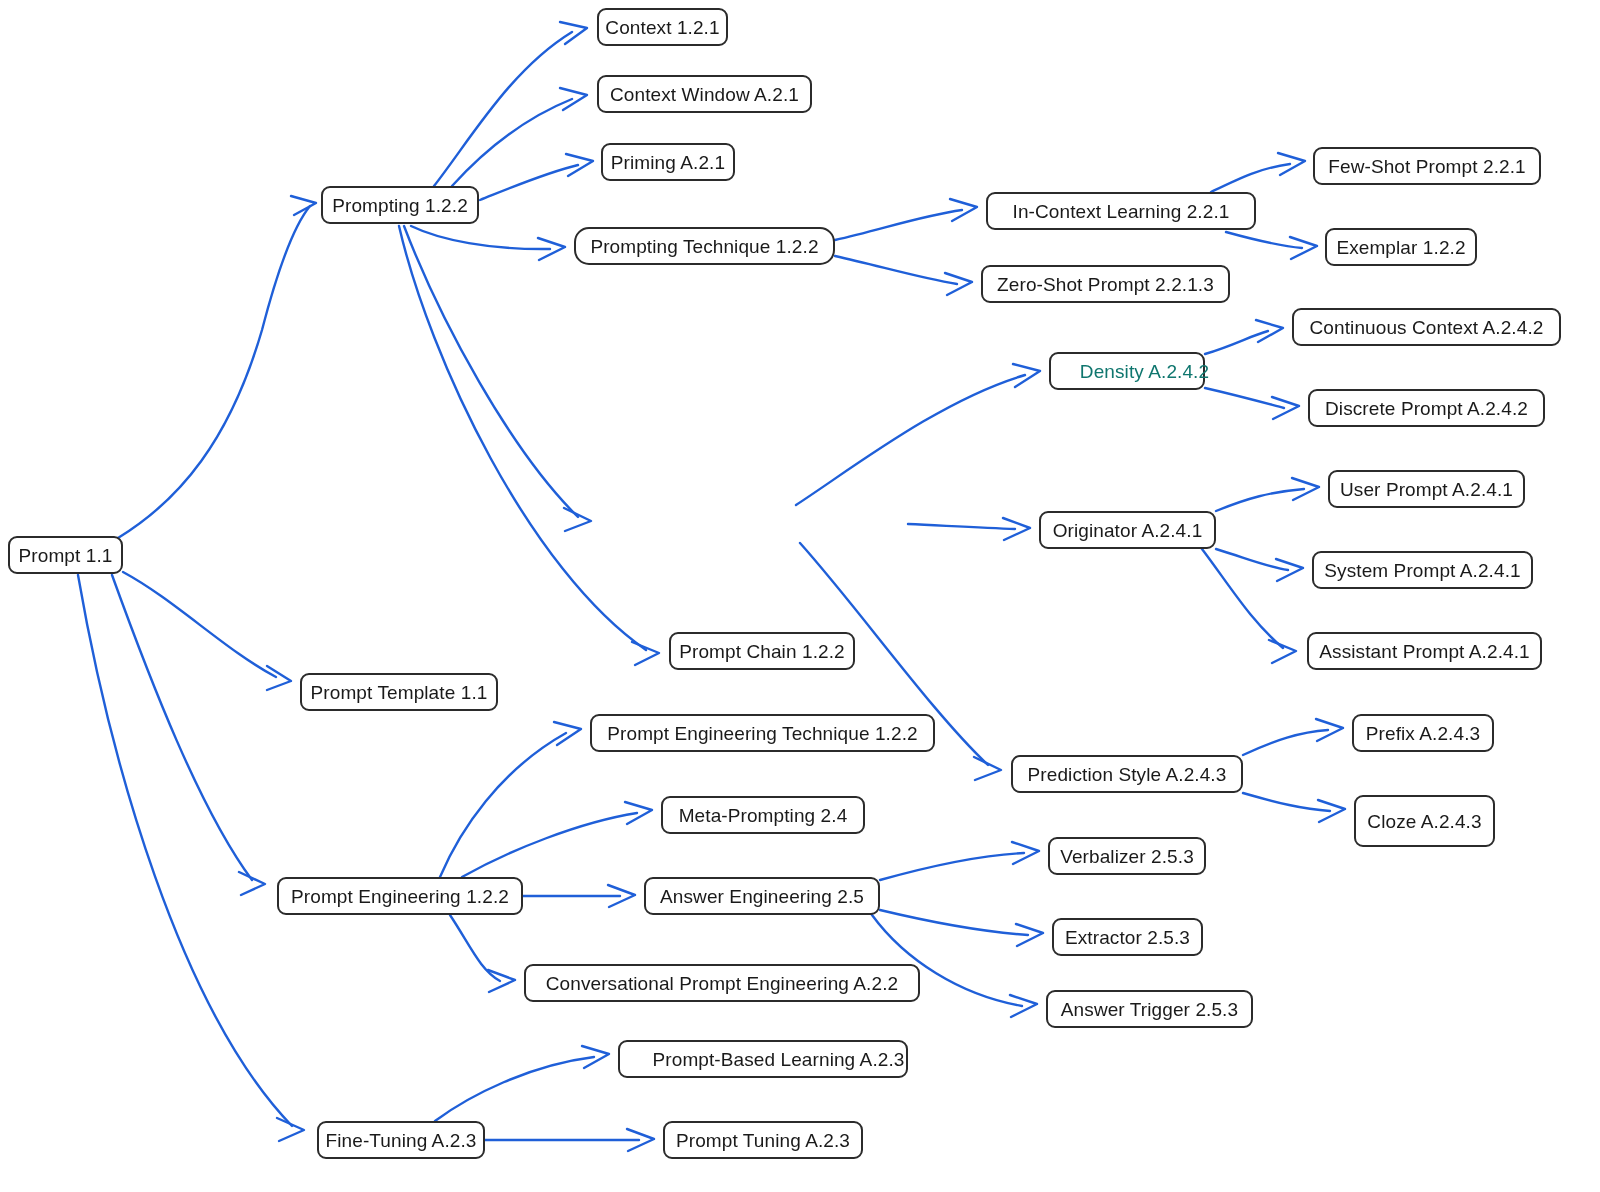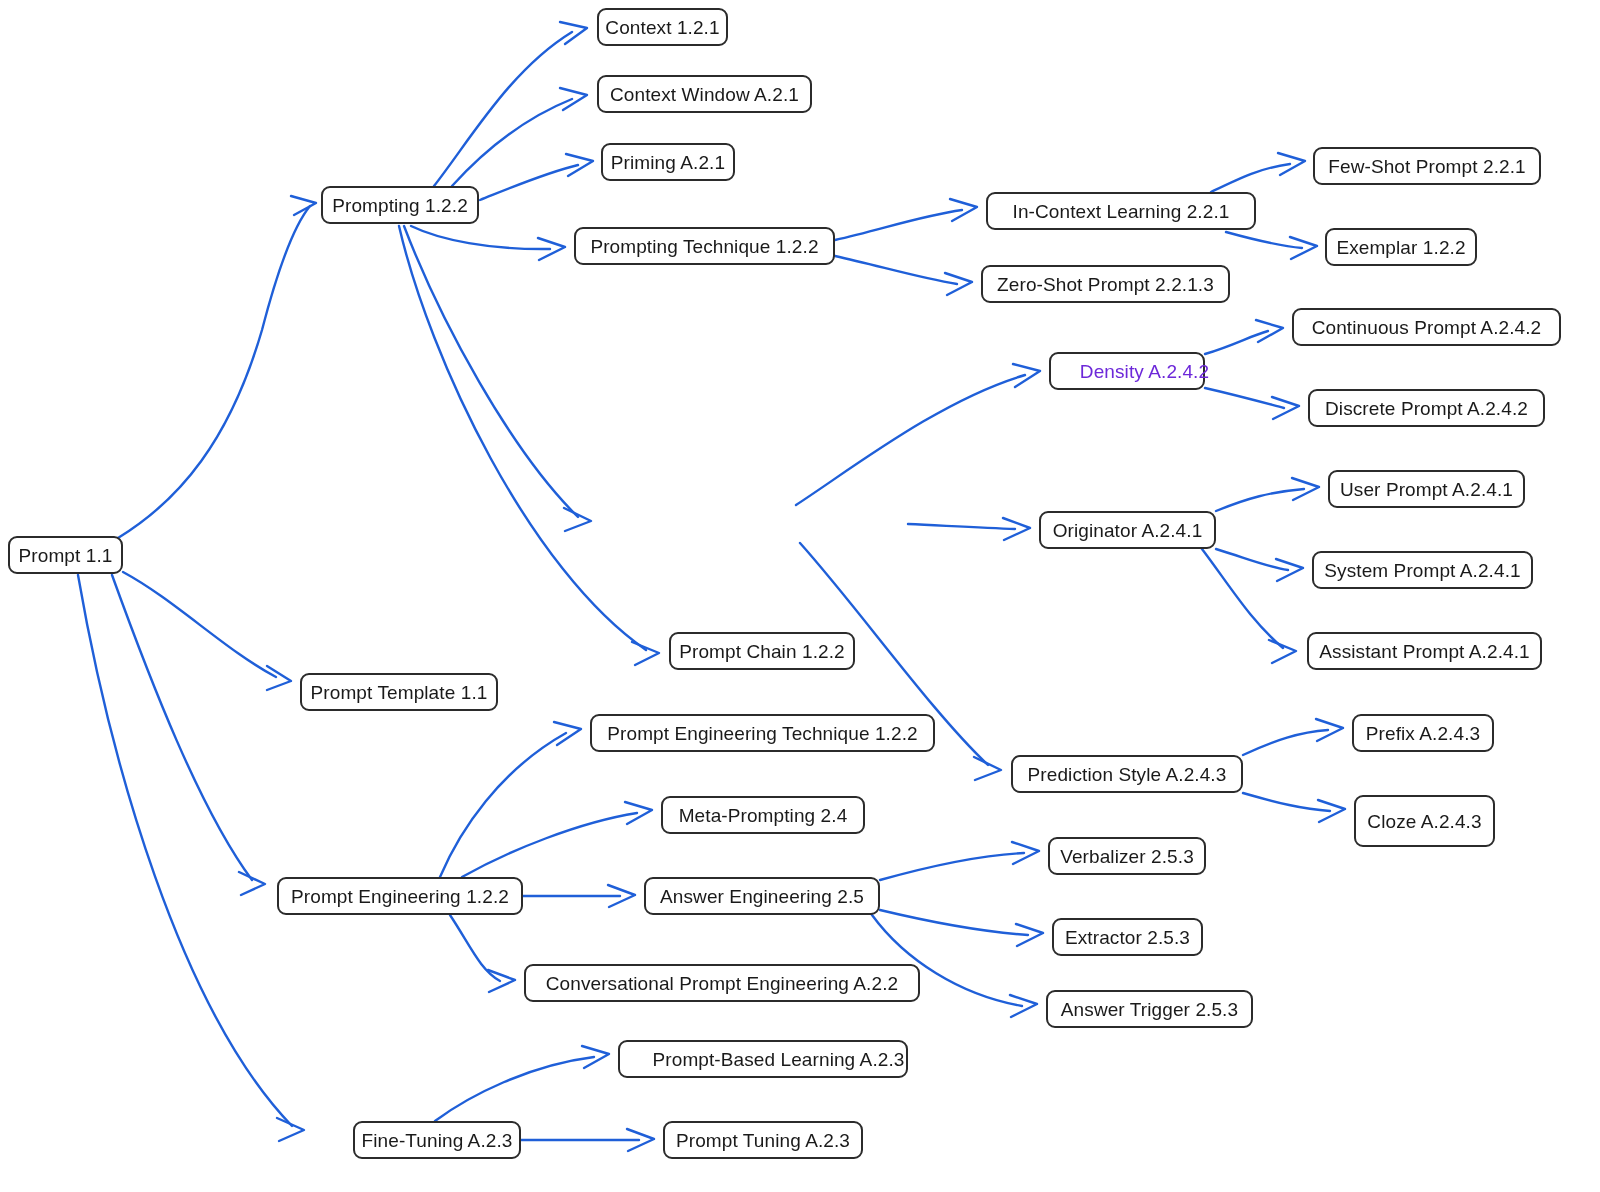--- a/index.html
+++ b/index.html
@@ -213,40 +213,40 @@
       </div>
       <div class="node" style="left: 597px; top: 8px; width: 131px; height: 38px; border-color: rgb(43, 43, 43); background: rgb(255, 255, 255); color: rgb(26, 26, 26);">
         <span class="node-label">Context 1.2.1</span>
       </div>
       <div class="node" style="left: 597px; top: 75px; width: 215px; height: 38px; border-color: rgb(43, 43, 43); background: rgb(255, 255, 255); color: rgb(26, 26, 26);">
         <span class="node-label">Context Window A.2.1</span>
       </div>
       <div class="node" style="left: 601px; top: 143px; width: 134px; height: 38px; border-color: rgb(43, 43, 43); background: rgb(255, 255, 255); color: rgb(26, 26, 26);">
         <span class="node-label">Priming A.2.1</span>
       </div>
-      <div class="node" style="left: 574px; top: 227px; width: 261px; height: 38px; border-color: rgb(43, 43, 43); background: rgb(255, 255, 255); color: rgb(26, 26, 26);">
+      <div class="node" style="left: 574px; top: 227px; width: 261px; height: 38px; border-color: rgb(43, 43, 43); background: rgb(255, 255, 255); color: rgb(26, 26, 26); border-radius: 15px;">
         <span class="node-label">Prompting Technique 1.2.2</span>
       </div>
       <div class="node" style="left: 986px; top: 192px; width: 270px; height: 38px; border-color: rgb(43, 43, 43); background: rgb(255, 255, 255); color: rgb(26, 26, 26);">
         <span class="node-label">In-Context Learning 2.2.1</span>
       </div>
       <div class="node" style="left: 1313px; top: 147px; width: 228px; height: 38px; border-color: rgb(43, 43, 43); background: rgb(255, 255, 255); color: rgb(26, 26, 26);">
         <span class="node-label">Few-Shot Prompt 2.2.1</span>
       </div>
       <div class="node" style="left: 1325px; top: 228px; width: 152px; height: 38px; border-color: rgb(43, 43, 43); background: rgb(255, 255, 255); color: rgb(26, 26, 26);">
         <span class="node-label">Exemplar 1.2.2</span>
       </div>
       <div class="node" style="left: 981px; top: 265px; width: 249px; height: 38px; border-color: rgb(43, 43, 43); background: rgb(255, 255, 255); color: rgb(26, 26, 26);">
         <span class="node-label">Zero-Shot Prompt 2.2.1.3</span>
       </div>
-      <div class="node" style="left: 1049px; top: 352px; width: 156px; height: 38px; border-color: rgb(43, 43, 43); background: rgb(255, 255, 255); color: #6d28d9; padding-left: 48px;">
+      <div class="node" style="left: 1049px; top: 352px; width: 156px; height: 38px; border-color: rgb(43, 43, 43); background: rgb(255, 255, 255); color: #0f766e; padding-left: 48px;">
         <span class="node-label">Density A.2.4.2</span>
       </div>
       <div class="node" style="left: 1292px; top: 308px; width: 269px; height: 38px; border-color: rgb(43, 43, 43); background: rgb(255, 255, 255); color: rgb(26, 26, 26);">
-        <span class="node-label">Continuous Prompt A.2.4.2</span>
+        <span class="node-label">Continuous Context A.2.4.2</span>
       </div>
       <div class="node" style="left: 1308px; top: 389px; width: 237px; height: 38px; border-color: rgb(43, 43, 43); background: rgb(255, 255, 255); color: rgb(26, 26, 26);">
         <span class="node-label">Discrete Prompt A.2.4.2</span>
       </div>
       <div class="node" style="left: 1039px; top: 511px; width: 177px; height: 38px; border-color: rgb(43, 43, 43); background: rgb(255, 255, 255); color: rgb(26, 26, 26);">
         <span class="node-label">Originator A.2.4.1</span>
       </div>
       <div class="node" style="left: 1328px; top: 470px; width: 197px; height: 38px; border-color: rgb(43, 43, 43); background: rgb(255, 255, 255); color: rgb(26, 26, 26);">
         <span class="node-label">User Prompt A.2.4.1</span>
       </div>
@@ -288,21 +288,21 @@
       </div>
       <div class="node" style="left: 1048px; top: 837px; width: 158px; height: 38px; border-color: rgb(43, 43, 43); background: rgb(255, 255, 255); color: rgb(26, 26, 26);">
         <span class="node-label">Verbalizer 2.5.3</span>
       </div>
       <div class="node" style="left: 1052px; top: 918px; width: 151px; height: 38px; border-color: rgb(43, 43, 43); background: rgb(255, 255, 255); color: rgb(26, 26, 26);">
         <span class="node-label">Extractor 2.5.3</span>
       </div>
       <div class="node" style="left: 1046px; top: 990px; width: 207px; height: 38px; border-color: rgb(43, 43, 43); background: rgb(255, 255, 255); color: rgb(26, 26, 26);">
         <span class="node-label">Answer Trigger 2.5.3</span>
       </div>
-      <div class="node" style="left: 317px; top: 1121px; width: 168px; height: 38px; border-color: rgb(43, 43, 43); background: rgb(255, 255, 255); color: rgb(26, 26, 26); margin-left: 36px;">
+      <div class="node" style="left: 317px; top: 1121px; width: 168px; height: 38px; border-color: rgb(43, 43, 43); background: rgb(255, 255, 255); color: rgb(26, 26, 26);">
         <span class="node-label">Fine-Tuning A.2.3</span>
       </div>
       <div class="node" style="left: 618px; top: 1040px; width: 290px; height: 38px; border-color: rgb(43, 43, 43); background: rgb(255, 255, 255); color: rgb(26, 26, 26); padding-left: 44px;">
         <span class="node-label">Prompt-Based Learning A.2.3</span>
       </div>
       <div class="node" style="left: 663px; top: 1121px; width: 200px; height: 38px; border-color: rgb(43, 43, 43); background: rgb(255, 255, 255); color: rgb(26, 26, 26);">
         <span class="node-label">Prompt Tuning A.2.3</span>
       </div>
     </div>
 </div>

